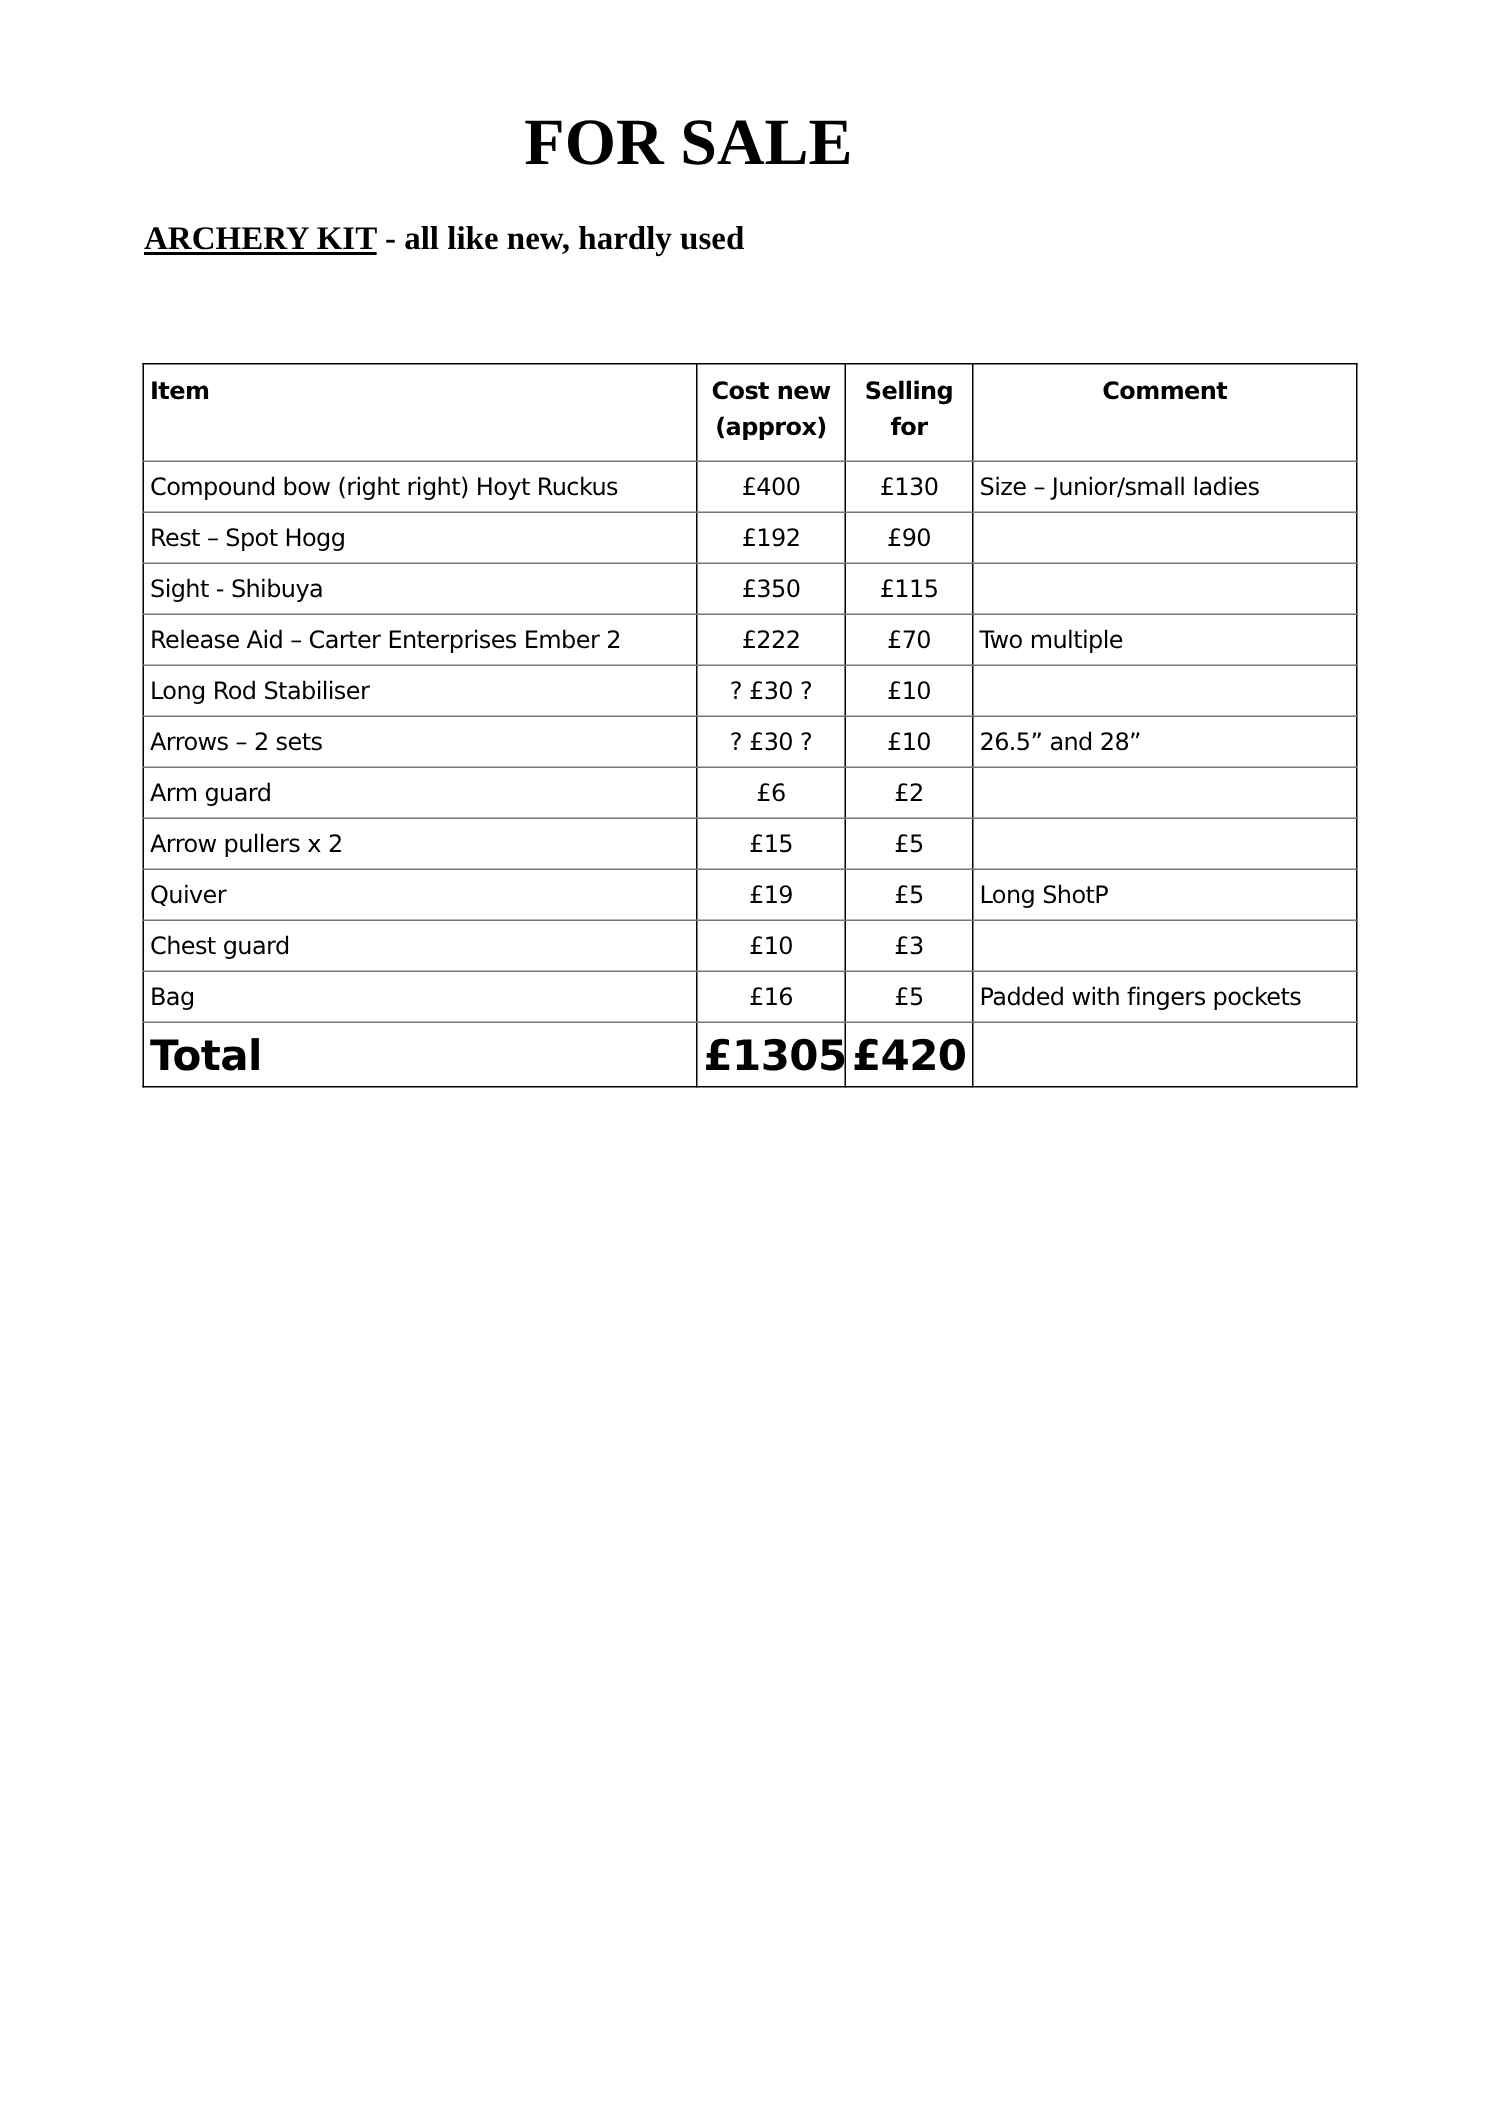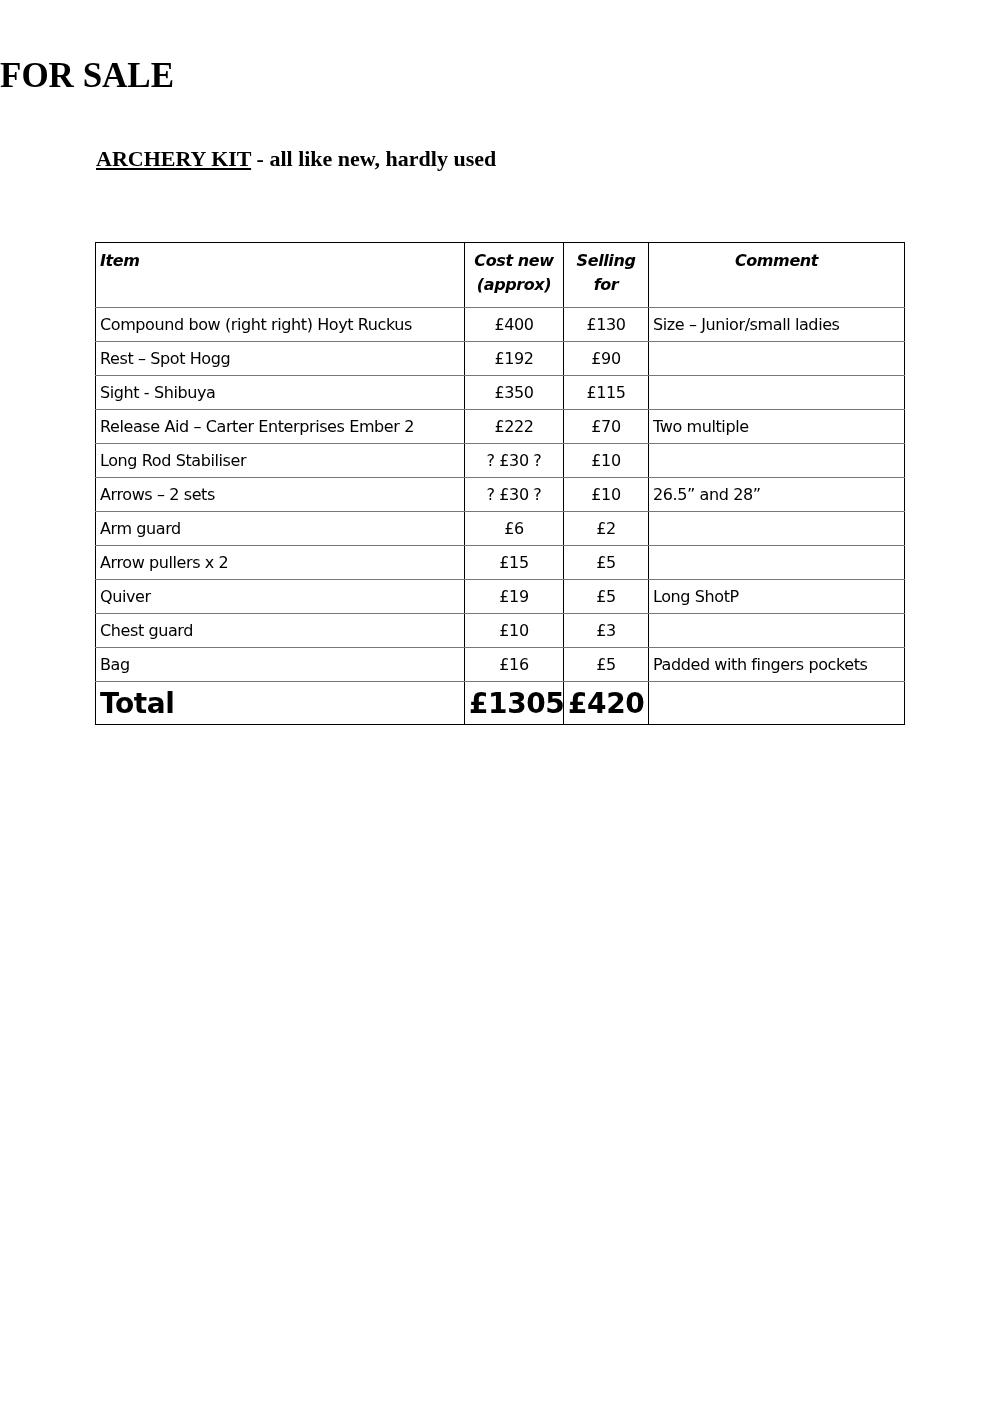--- a/index.html
+++ b/index.html
@@ -1,19 +1,19 @@
 <!DOCTYPE html>
 <html><head>
   <meta charset="utf-8">
   <style>
     html, body { margin: 0; padding: 0; background: #ffffff; }
     body { width: 993px; height: 1404px; position: relative; overflow: hidden; color: #000; }
     .title {
-      position: absolute; left: 0; top: 54px; width: 918px; text-align: left;
-      font-family: "Liberation Serif", serif; font-weight: bold; font-size: 35px; line-height: 44px;
+      position: absolute; left: 0; top: 73px; width: 918px; text-align: center;
+      font-family: "Liberation Serif", serif; font-weight: bold; font-size: 44px; line-height: 44px;
       margin: 0;
     }
     .subtitle {
       position: absolute; left: 96px; top: 144px; margin: 0;
       font-family: "Liberation Serif", serif; font-weight: bold; font-size: 22px; line-height: 30px;
     }
     .subtitle .u { text-decoration: underline; }
     table.kit {
       position: absolute; left: 95px; top: 242px;
       border-collapse: collapse;
@@ -25,21 +25,21 @@
       border: 1px solid #000;
       border-top-color: #777; border-bottom-color: #777;
       padding: 0 4px;
       height: 33px;
       vertical-align: middle;
       white-space: nowrap;
       overflow: hidden;
       font-weight: normal;
       letter-spacing: -0.4px;
     }
-    table.kit tr:first-child th { border-top-color: #000; font-style: italic; }
+    table.kit tr:first-child th { border-top-color: #000; }
     table.kit th {
       height: 58px; vertical-align: top; padding-top: 6px; line-height: 24px;
       font-weight: bold; font-size: 16px;
     }
     table.kit th.item { text-align: left; }
     table.kit th.c, table.kit td.c { text-align: center; }
     table.kit tr.total td {
       height: 42px; font-weight: bold; font-size: 28px; border-bottom-color: #000;
     }
     col.col-item { width: 369px; }

